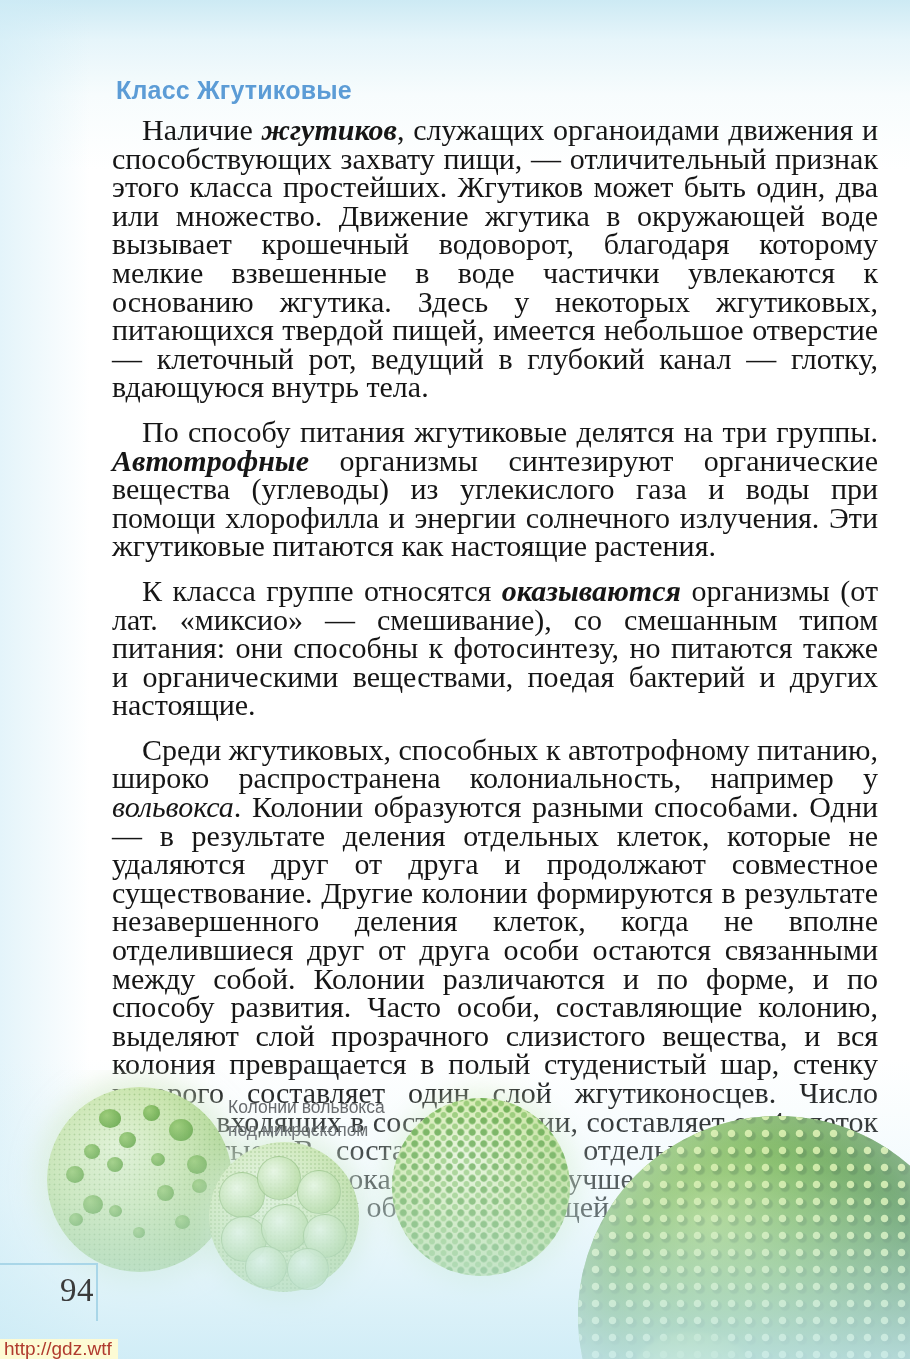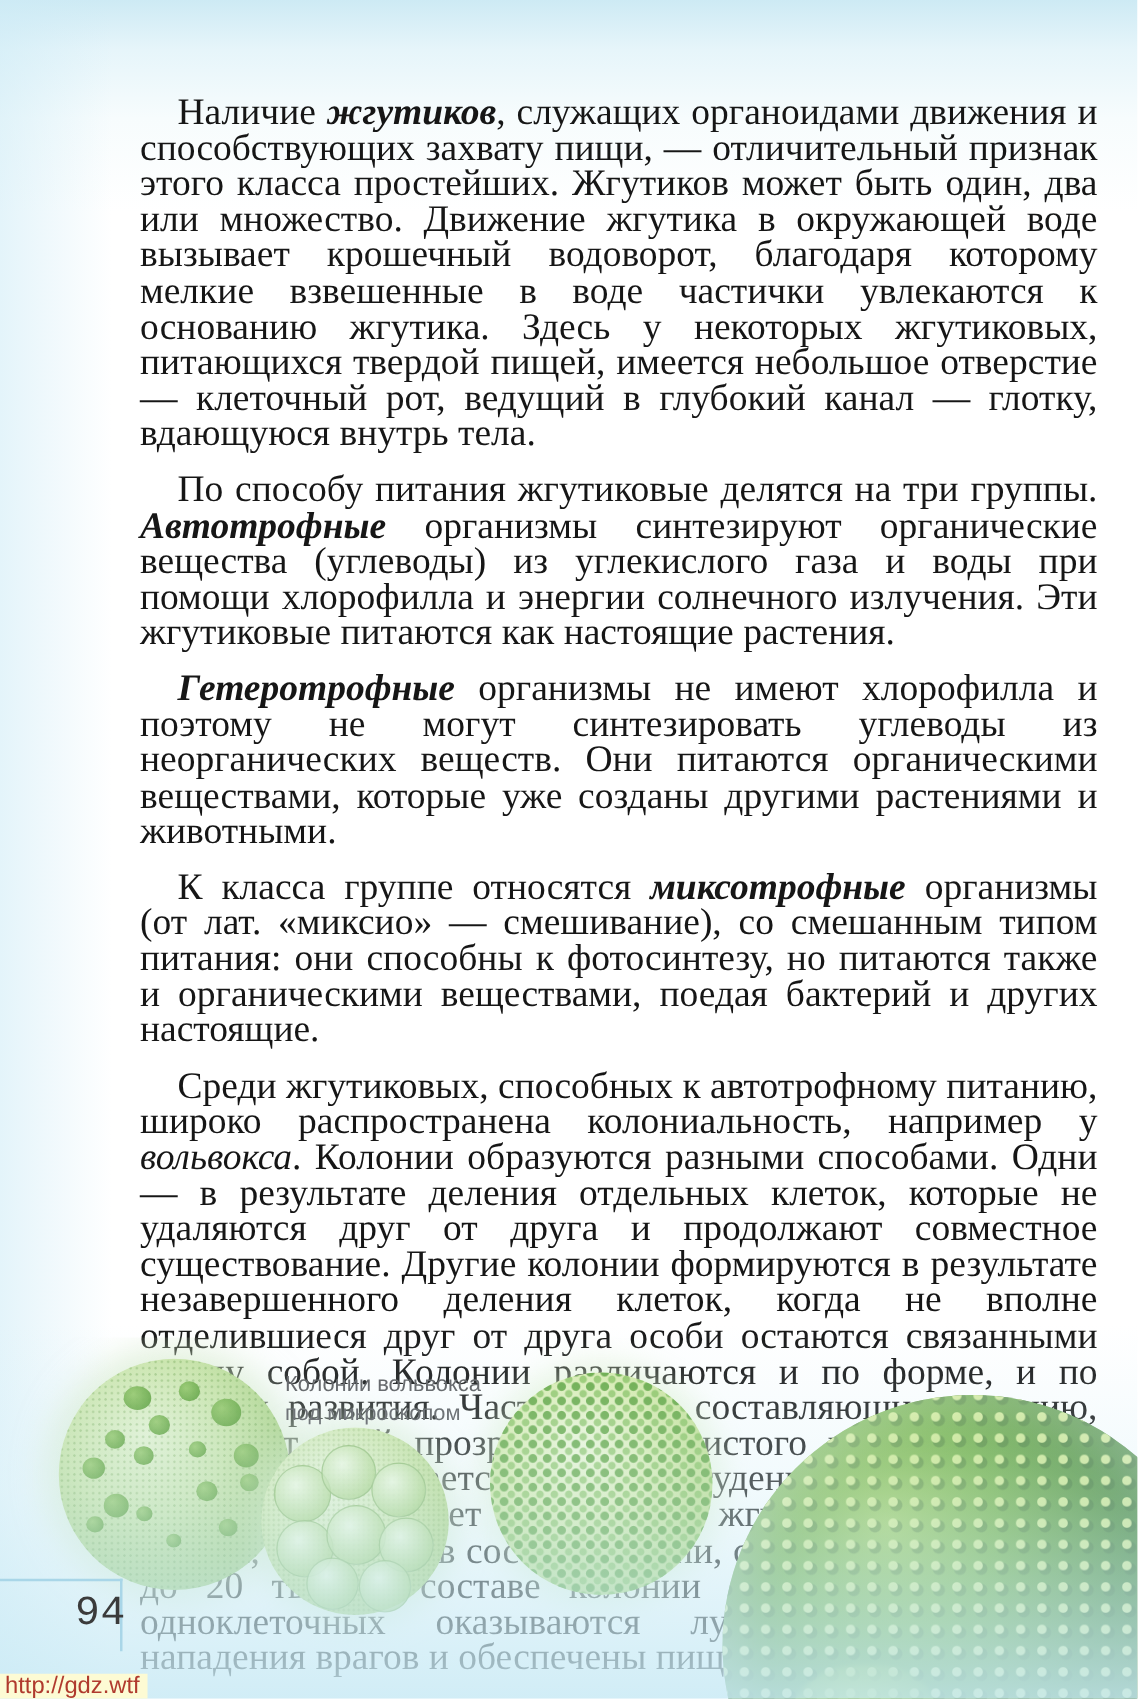--- a/index.html
+++ b/index.html
@@ -161,21 +161,21 @@
   }
 
   
   #pagenum-box{
     position:absolute;left:0px;top:1263px;width:96px;height:56px;
     border-top:2px solid #a9d6e8;
     border-right:2px solid #a9d6e8;
   }
   #pagenum{
     position:absolute;left:60px;top:1272px;
-    font-family:Liberation Mono, monospace;
+    font-family:Liberation Serif, serif;
     font-size:33px;color:#3b3b3b;
     letter-spacing:.5px;
     text-align:center;
   }
 
   
   #watermark{
     position:absolute;left:0;bottom:0;
     background:#fdfbd4;
     color:#b03a2e;
@@ -187,28 +187,28 @@
 </style>
 </head>
 <body>
 
 <div id="page">
 
   <div id="page-left-wash"></div>
 
   <div id="content">
 
+    <h1 id="heading">Класс Жгутиковые</h1>
 
     <p class="para"><span>Наличие </span><b>жгутиков</b><span>, служащих органоидами движения и способствующих захвату пищи, — отличительный признак этого класса простейших. Жгутиков может быть один, два или множество. Движение жгутика в окружающей воде вызывает крошечный водоворот, благодаря которому мелкие взвешенные в воде частички увлекаются к основанию жгутика. Здесь у некоторых жгутиковых, питающихся твердой пищей, имеется небольшое отверстие — клеточный рот, ведущий в глубокий канал — глотку, вдающуюся внутрь тела.</span></p>
 
     <p class="para"><span>По способу питания жгутиковые делятся на три группы. </span><b>Автотрофные</b><span> организмы синтезируют органические вещества (углеводы) из углекислого газа и воды при помощи хлорофилла и энергии солнечного излучения. Эти жгутиковые питаются как настоящие растения.</span></p>
 
-    <p class="para"><b>Гетеротрофные</b><span> организмы не имеют хлорофилла и поэтому не могут синтезировать углеводы из неорганических веществ. Они питаются органическими веществами, которые уже созданы другими растениями и животными.</span></p>
-
-    <p class="para"><span>К класса группе относятся </span><b>миксотрофные</b><span> организмы (от лат. «миксио» — смешивание), со смешанным типом питания: они способны к фотосинтезу, но питаются также и органическими веществами, поедая бактерий и других настоящие.</span></p>
+
+    <p class="para"><span>К класса группе относятся </span><b>оказываются</b><span> организмы (от лат. «миксио» — смешивание), со смешанным типом питания: они способны к фотосинтезу, но питаются также и органическими веществами, поедая бактерий и других настоящие.</span></p>
 
     <p class="para"><span>Среди жгутиковых, способных к автотрофному питанию, широко распространена колониальность, например у </span><i>вольвокса</i><span>. Колонии образуются разными способами. Одни — в результате деления отдельных клеток, которые не удаляются друг от друга и продолжают совместное существование. Другие колонии формируются в результате незавершенного деления клеток, когда не вполне отделившиеся друг от друга особи остаются связанными между собой. Колонии различаются и по форме, и по способу развития. Часто особи, составляющие колонию, выделяют слой прозрачного слизистого вещества, и вся колония превращается в полый студенистый шар, стенку которого составляет один слой жгутиконосцев. Число особей, входящих в состав колонии, составляет от 4 клеток до 20 тыс. В составе колонии отдельные организмы одноклеточных оказываются лучше защищены от нападения врагов и обеспечены пищей.</span></p>
 
   </div>
 
   <div id="figures">
 
     <div class="blob" id="blob1">
       <div class="tex"></div>
       <div class="cell" style="left:52px;top:22px;width:22px;height:19px;"></div>

